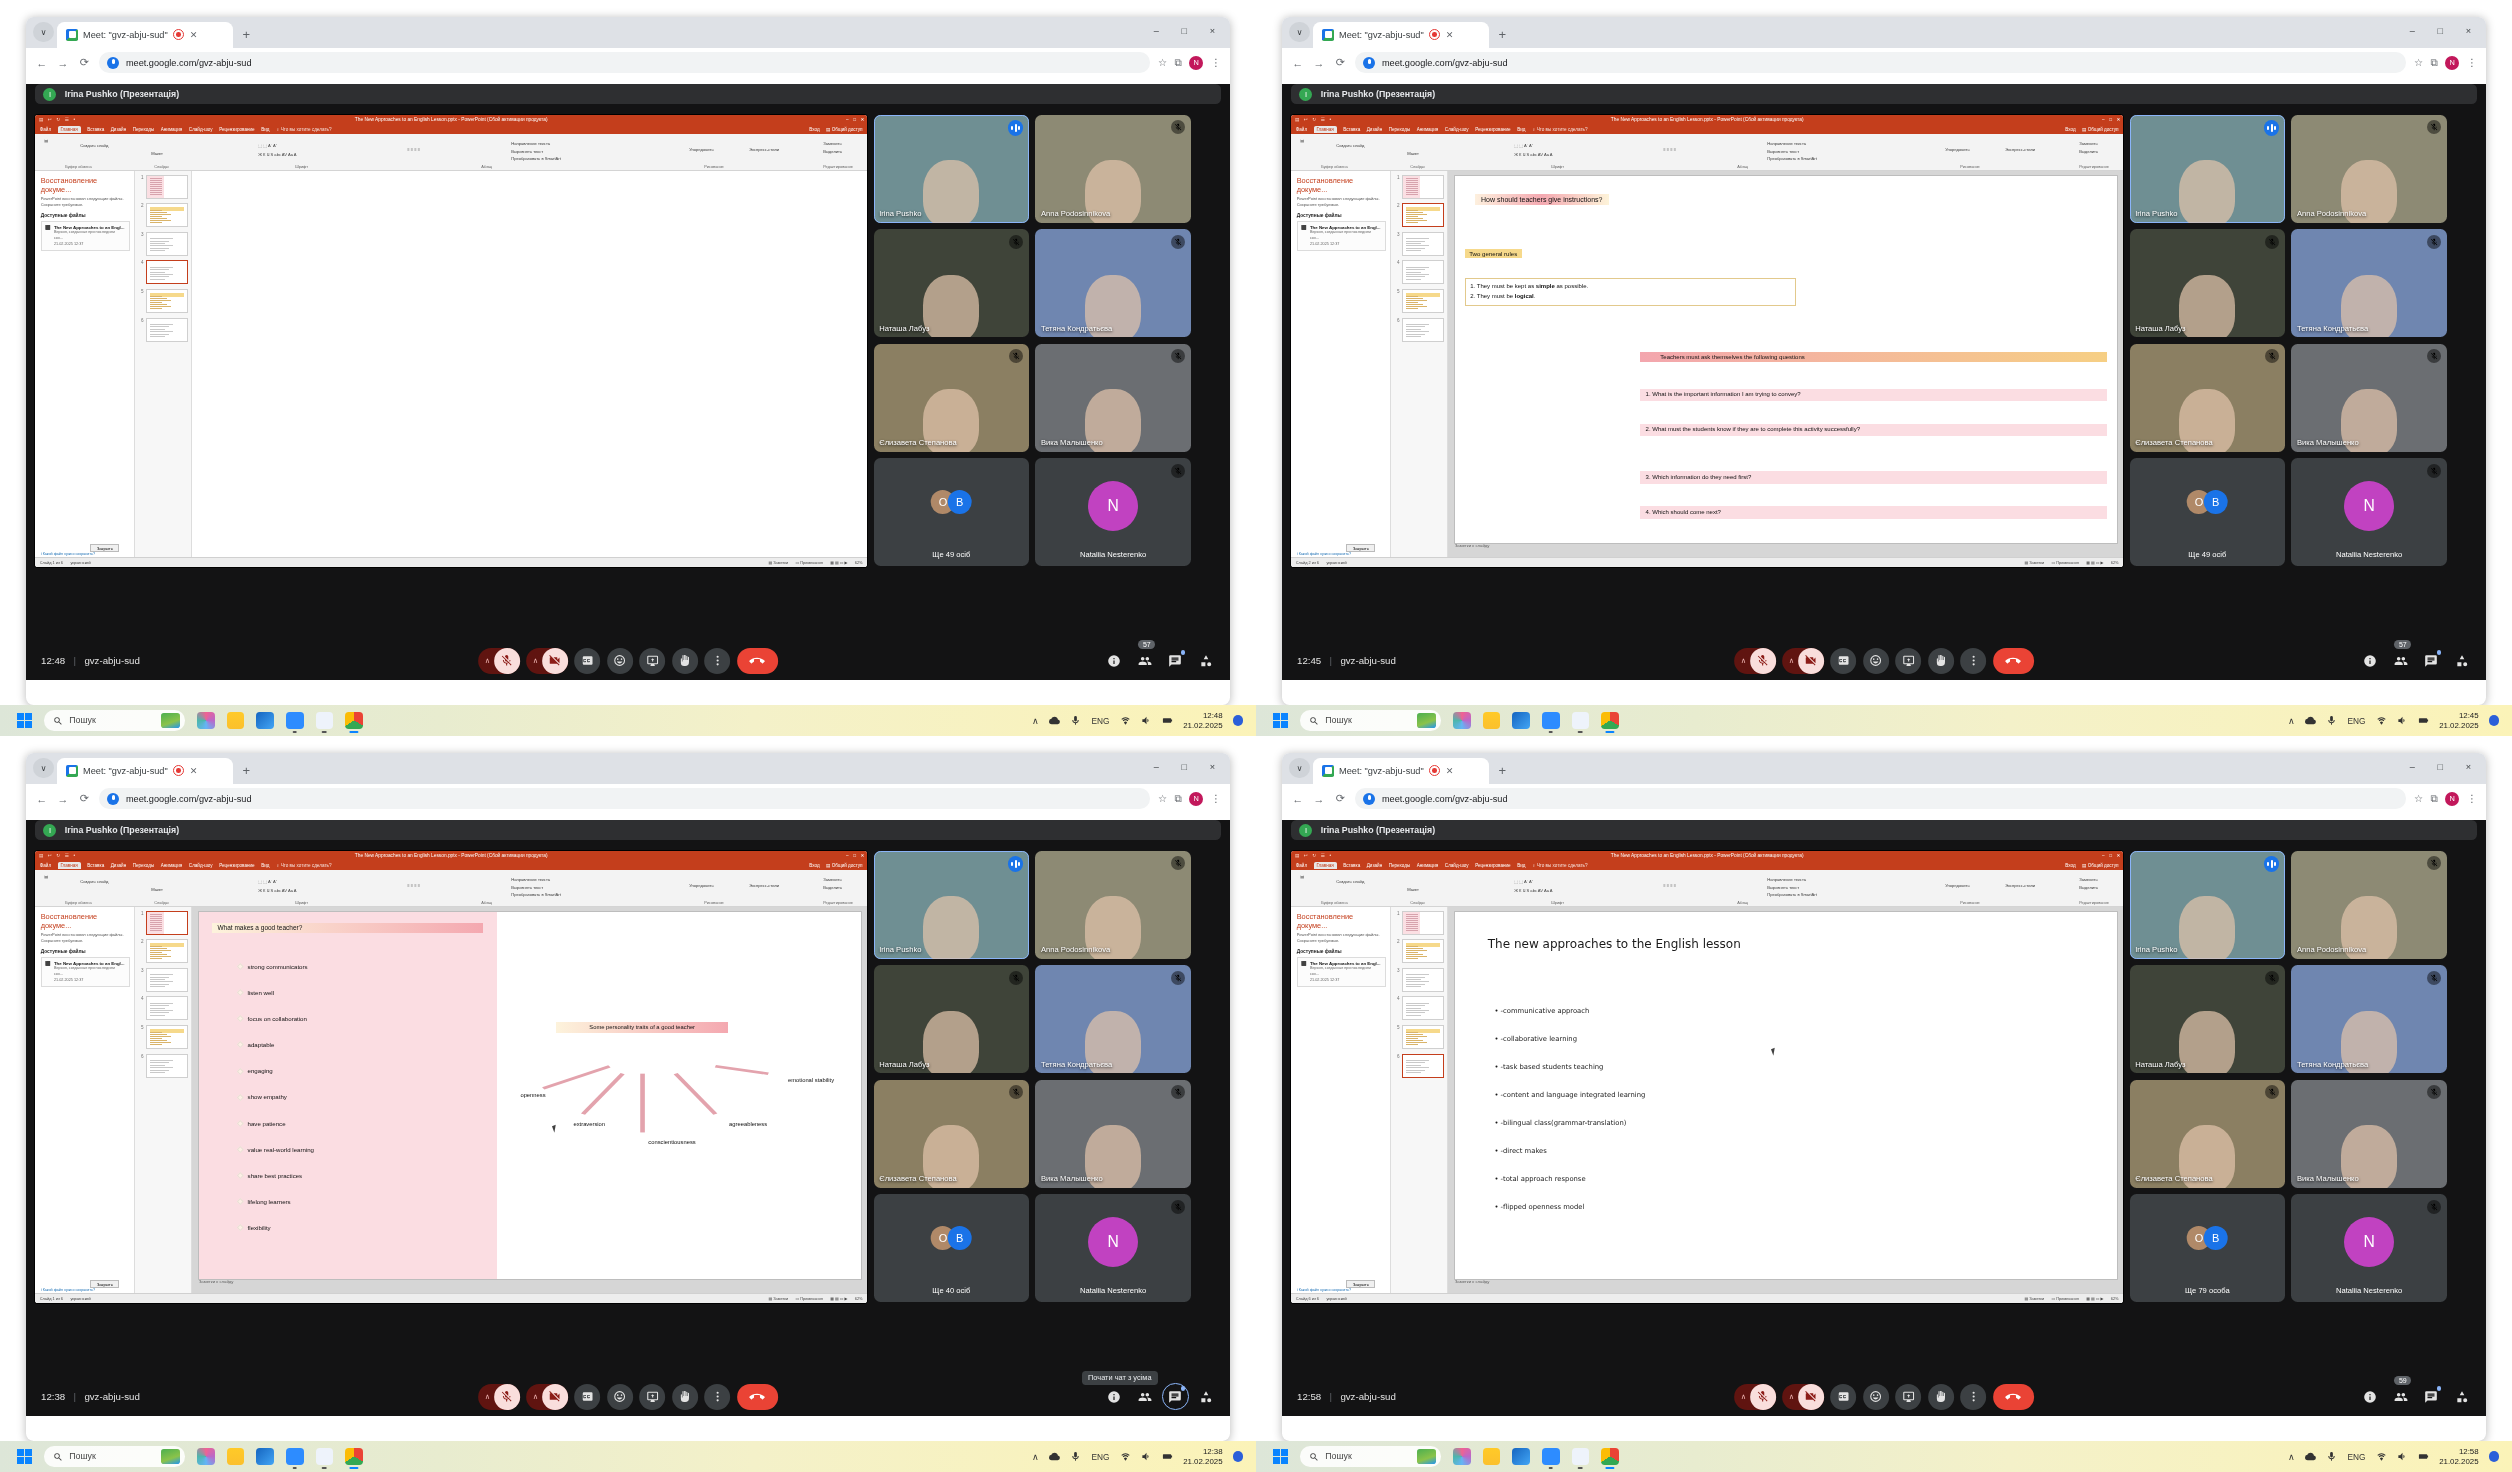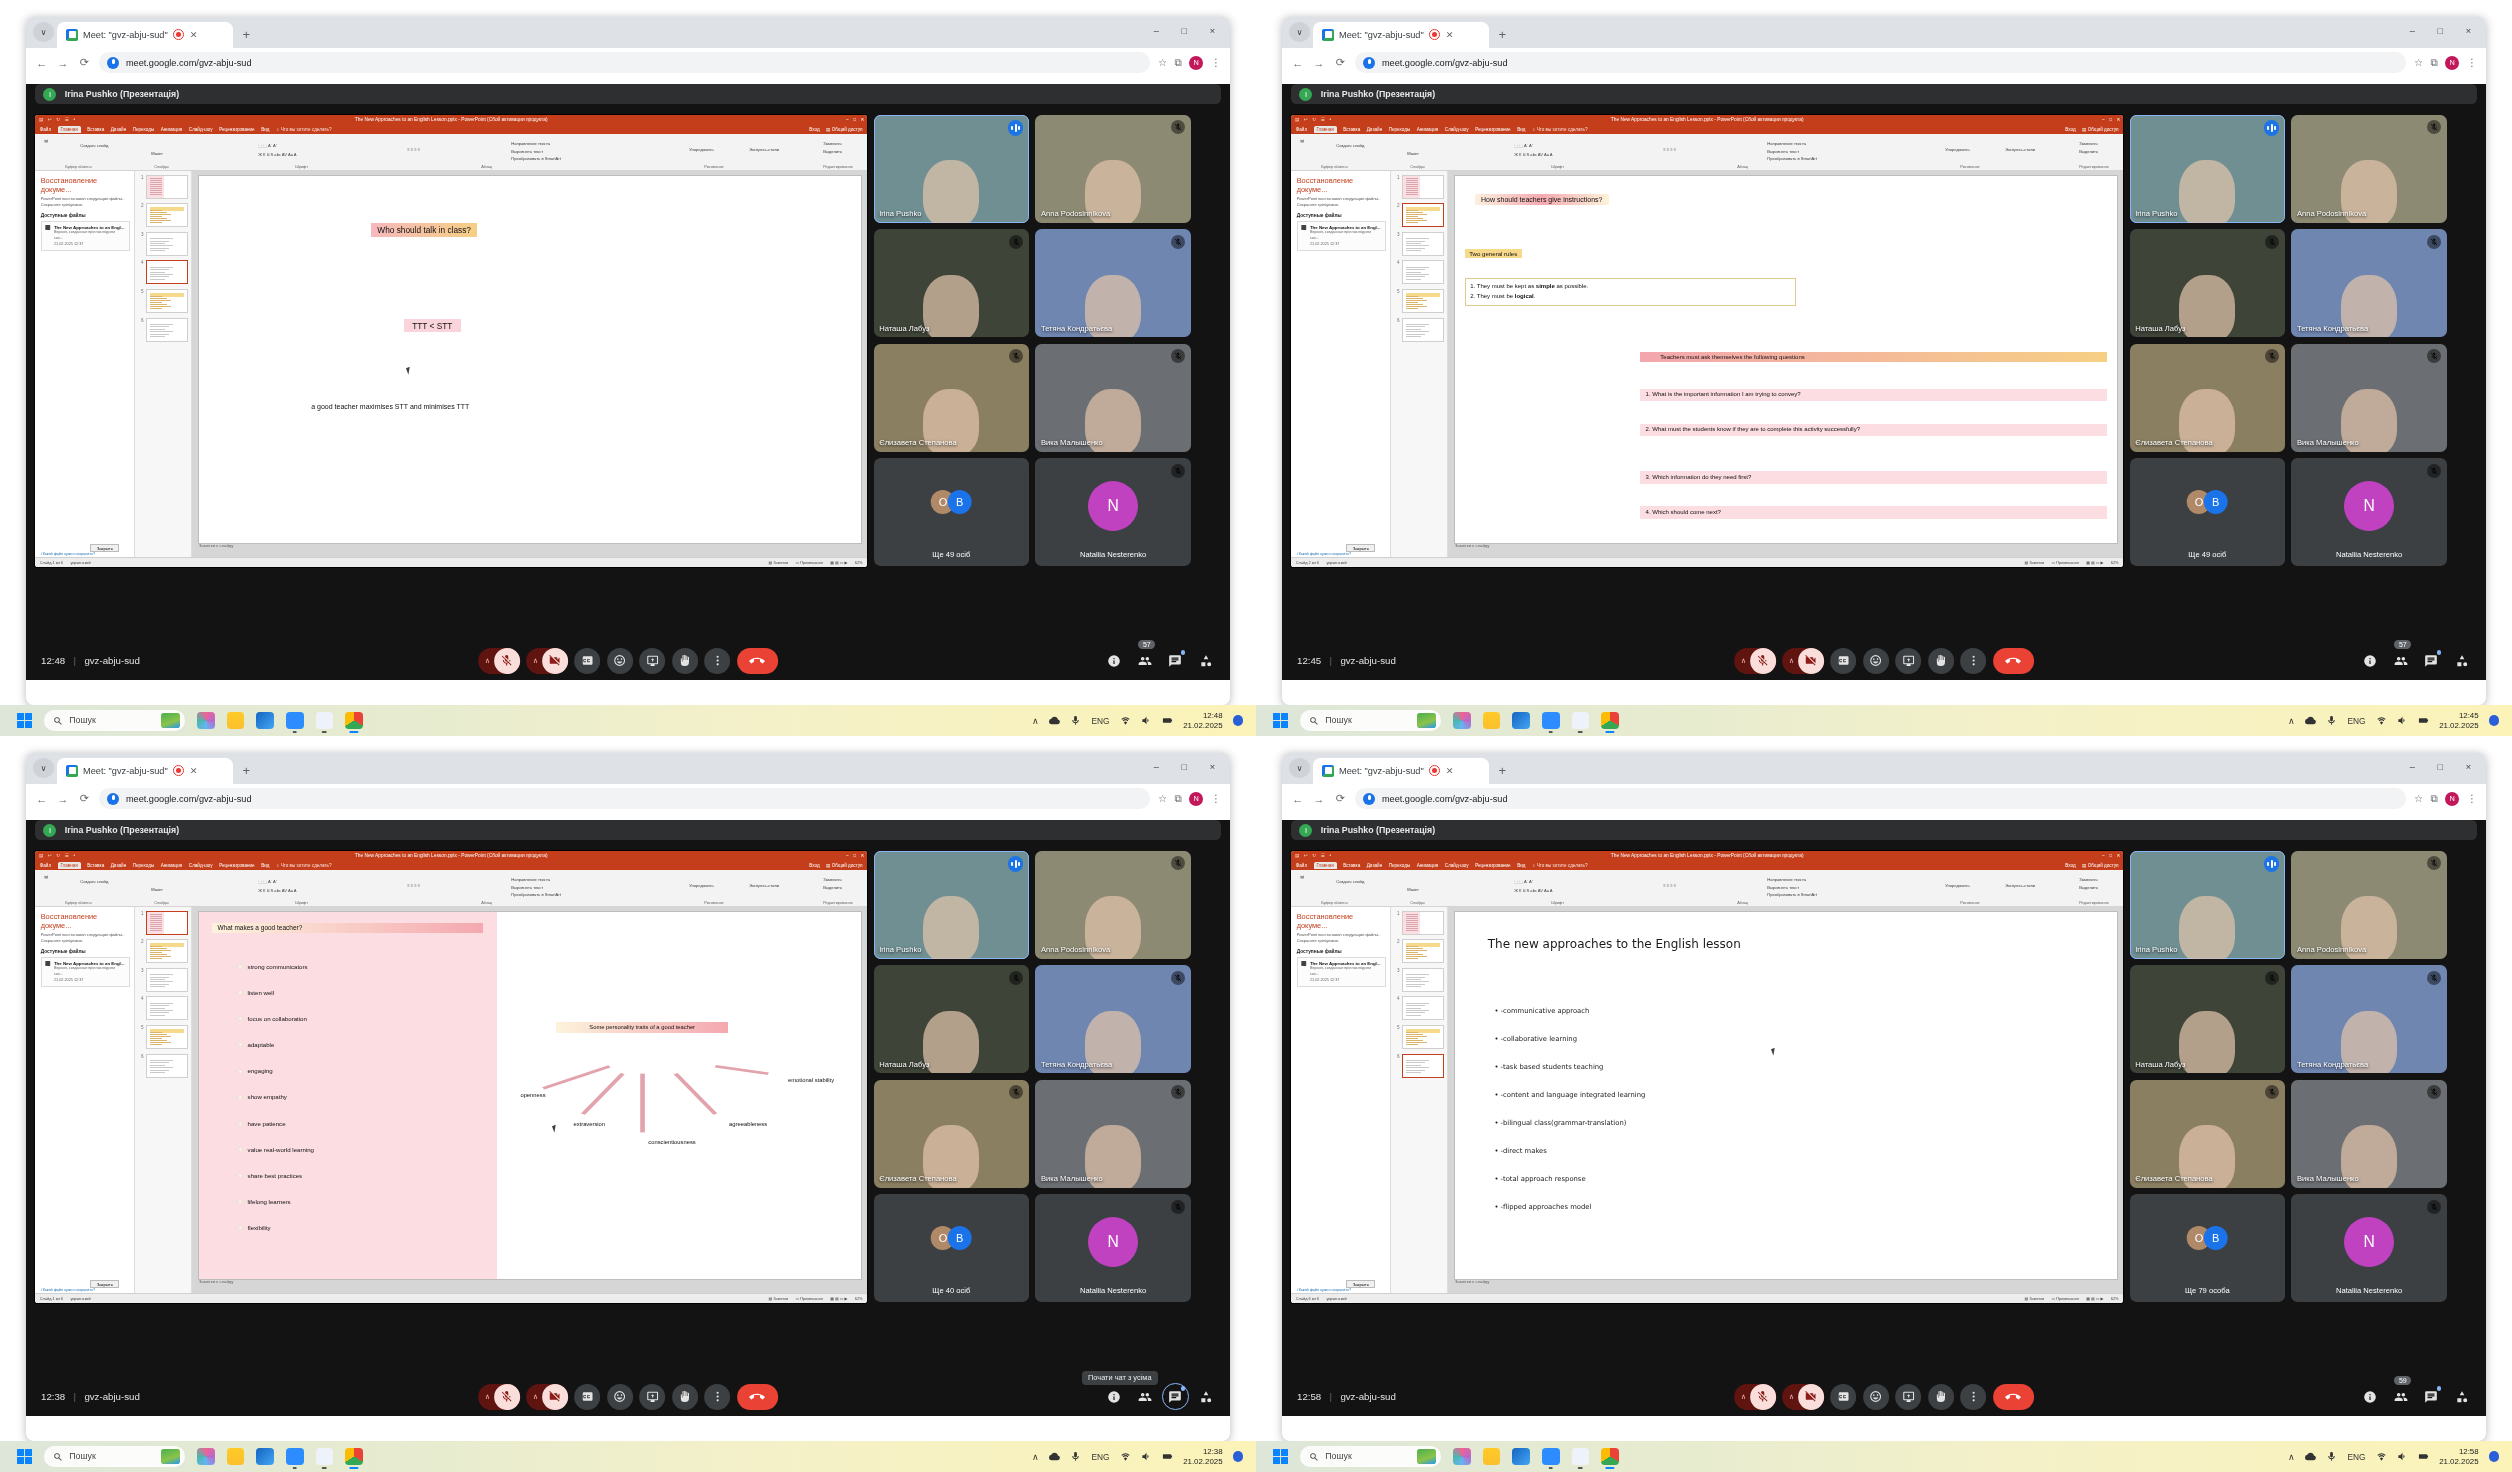--- a/index.html
+++ b/index.html
@@ -327,31 +327,20 @@
                     <div class="box">
                       <div class="tmini-ln" style="left:8%;width:55%;top:24%;background:#c9c9c9;"></div>
                       <div class="tmini-ln" style="left:8%;width:45%;top:35%;background:#c9c9c9;"></div>
                       <div class="tmini-ln" style="left:8%;width:35%;top:46%;background:#c9c9c9;"></div>
                       <div class="tmini-ln" style="left:8%;width:55%;top:57%;background:#c9c9c9;"></div>
                       <div class="tmini-ln" style="left:8%;width:45%;top:68%;background:#c9c9c9;"></div>
                       <div class="tmini-ln" style="left:8%;width:35%;top:79%;background:#c9c9c9;"></div>
                     </div>
                   </div>
                 </div>
-                <div class="slide-area">
-                  <div class="slide">
-                    <div class="ph">
-                      <div class="s-title" style="left:26%;top:13%;">Who should talk in class?</div>
-                      <div class="s-pinkbox" style="left:31%;top:39%;">TTT &lt; STT</div>
-                      <div class="s-line" style="left:17%;top:62%;">a good teacher maximises STT and minimises TTT</div>
-                      <div class="cursor" style="left:31.5%;top:52%;"></div>
-                    </div>
-                  </div>
-                  <div class="notes">Заметки к слайду</div>
-                </div>
               </div>
               <div class="ppt-status">
                 <div style="display:flex;gap:7.4px;">
                   <span>Слайд 1 из 6</span>
                   <span>украинский</span>
                 </div>
                 <div style="display:flex;gap:7.4px;align-items:center;">
                   <span>▤ Заметки</span>
                   <span>▭ Примечания</span>
                   <span>▦ ▤ ▭ ▶</span>
@@ -1689,21 +1678,21 @@
                   <div class="slide">
                     <div class="ph">
                       <div class="s-h1" style="left:5%;top:7%;">The new approaches to the English lesson</div>
                       <div class="s-li" style="left:6%;top:26%;">• -communicative approach</div>
                       <div class="s-li" style="left:6%;top:33.6%;">• -collaborative learning</div>
                       <div class="s-li" style="left:6%;top:41.2%;">• -task based students teaching</div>
                       <div class="s-li" style="left:6%;top:48.8%;">• -content and language integrated learning</div>
                       <div class="s-li" style="left:6%;top:56.4%;">• -bilingual class(grammar-translation)</div>
                       <div class="s-li" style="left:6%;top:64%;">• -direct makes</div>
                       <div class="s-li" style="left:6%;top:71.6%;">• -total approach response</div>
-                      <div class="s-li" style="left:6%;top:79.19999999999999%;">• -flipped approaches model</div>
+                      <div class="s-li" style="left:6%;top:79.19999999999999%;">• -flipped openness model</div>
                       <div class="cursor" style="left:48%;top:37%;"></div>
                     </div>
                   </div>
                   <div class="notes">Заметки к слайду</div>
                 </div>
               </div>
               <div class="ppt-status">
                 <div style="display:flex;gap:7.4px;">
                   <span>Слайд 6 из 6</span>
                   <span>украинский</span>

